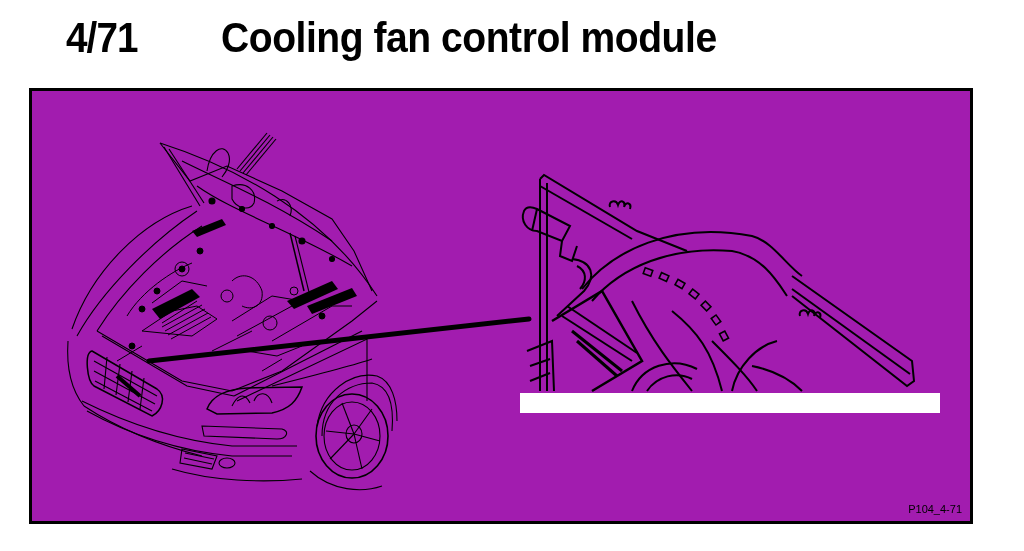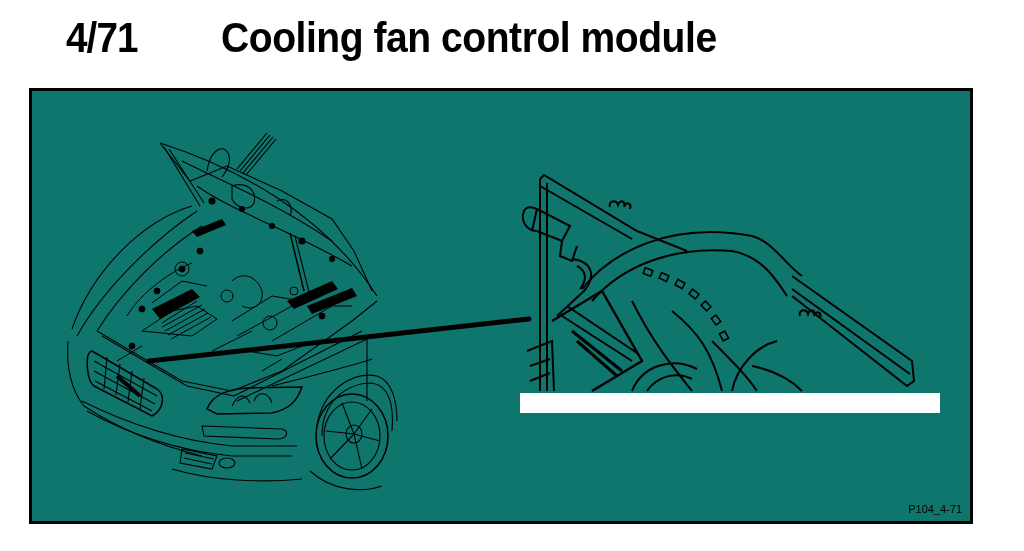--- a/index.html
+++ b/index.html
@@ -41,21 +41,21 @@
       transform-origin: left center;
       white-space: nowrap;
     }
     .figure-frame {
       position: absolute;
       left: 29px;
       top: 88px;
       width: 938px;
       height: 430px;
       border: 3px solid #000000;
-      background: #0f766e;
+      background: #a21caf;
     }
     .figure-svg {
       position: absolute;
       left: 0;
       top: 0;
       width: 938px;
       height: 430px;
     }
     .figure-code {
       position: absolute;

